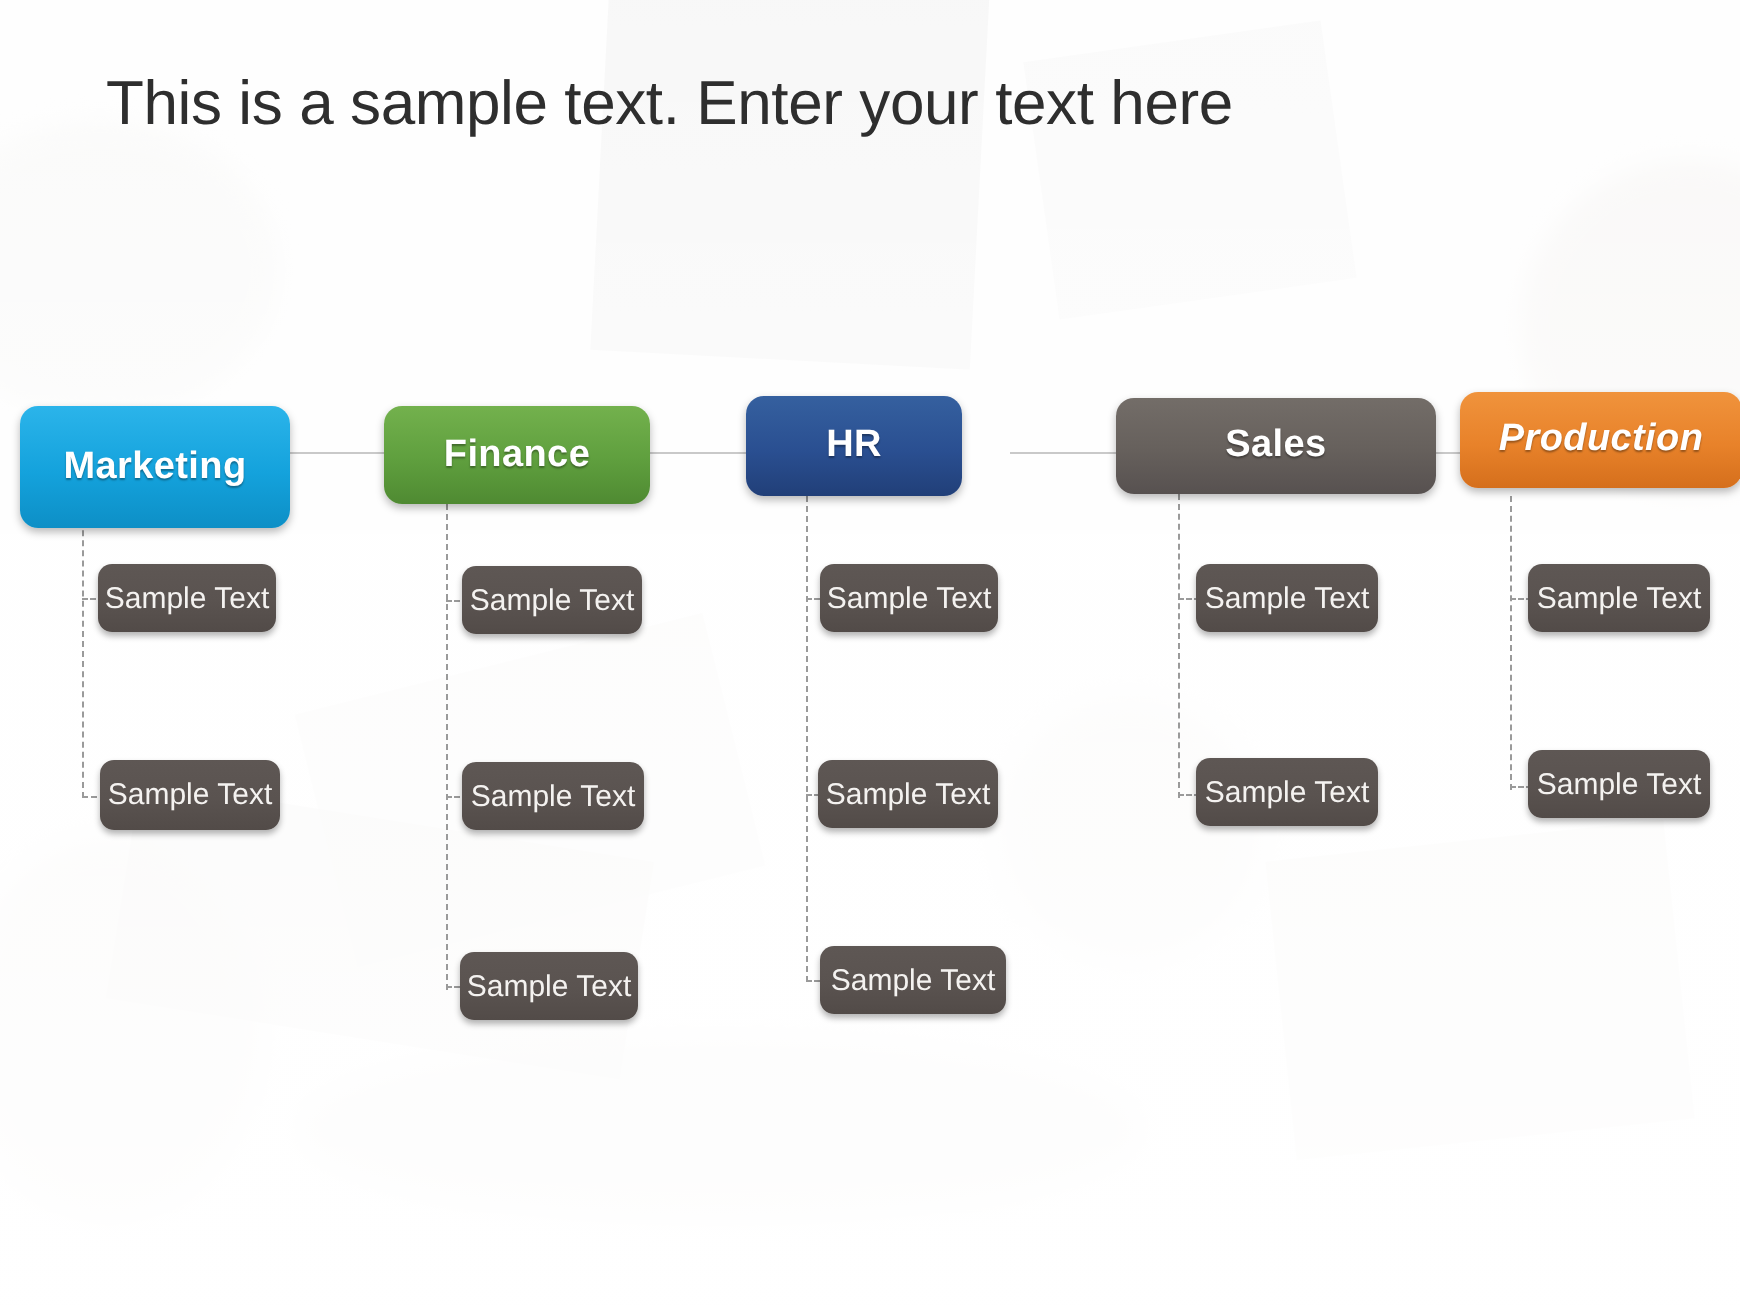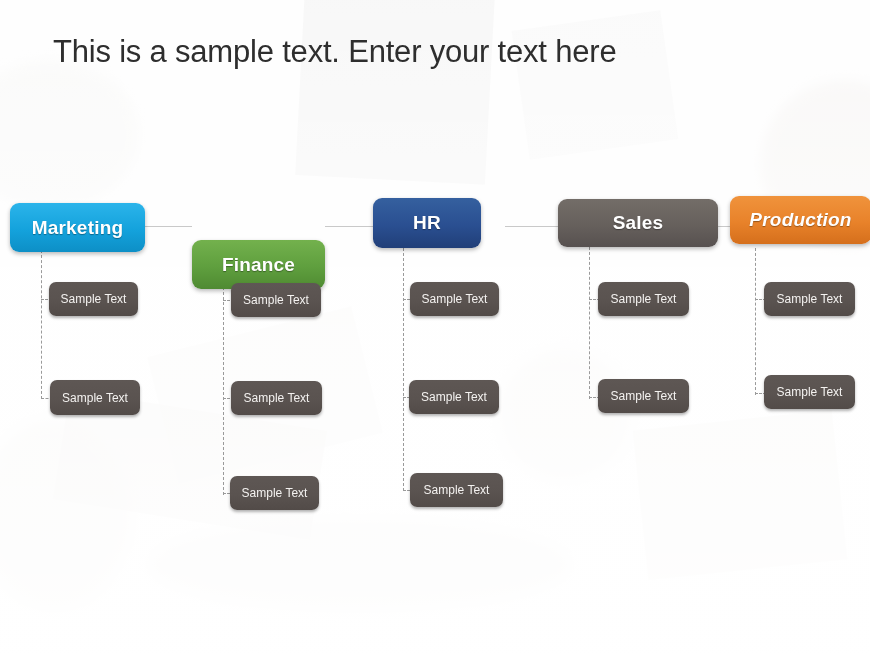--- a/index.html
+++ b/index.html
@@ -100,21 +100,21 @@
   }
 
   
   .sbox {
     position: absolute;
     border-radius: 7px;
     display: flex;
     align-items: center;
     justify-content: center;
     color: #f4f2f0;
-    font-size: 12px;
+    font-size: 15px;
     font-weight: 400;
     background: linear-gradient(to bottom, #5e5754 0%, #5a5350 55%, #524b48 100%);
     box-shadow: 0 2px 3px rgba(0,0,0,.3);
     z-index: 20;
   }
 </style>
 </head>
 <body>
 
 <div id="slide">
@@ -133,34 +133,34 @@
     <div class="bg-wash"></div>
   </div>
 
   <div class="slide-title">This is a sample text. Enter your text here</div>
 
   <div class="spine" style="left:145px;width:47px;"></div>
   <div class="spine" style="left:325px;width:48px;"></div>
   <div class="spine" style="left:505px;width:53px;"></div>
   <div class="spine" style="left:690px;width:40px;"></div>
 
-  <div class="hbox" style="left:10px;top:203px;width:135px;height:49px;background:linear-gradient(to bottom,#2bb4ea 0%,#14a2dc 55%,#0d8fc6 100%);">
+  <div class="hbox" style="left:10px;top:203px;width:135px;height:61px;background:linear-gradient(to bottom,#2bb4ea 0%,#14a2dc 55%,#0d8fc6 100%);">
     <span>Marketing</span>
   </div>
   <div class="vstem" style="left:41px;top:250px;height:149px;"></div>
   <div class="hstub" style="left:41px;top:299px;width:11px;"></div>
   <div class="hstub" style="left:41px;top:398px;width:12px;"></div>
   <div class="sbox" style="left:49px;top:282px;width:89px;height:34px;">
     <span>Sample Text</span>
   </div>
   <div class="sbox" style="left:50px;top:380px;width:90px;height:35px;">
     <span>Sample Text</span>
   </div>
 
-  <div class="hbox" style="left:192px;top:203px;width:133px;height:49px;background:linear-gradient(to bottom,#73b14d 0%,#5f9f3e 55%,#4f8a32 100%);margin-top:37px;">
+  <div class="hbox" style="left:192px;top:203px;width:133px;height:49px;background:linear-gradient(to bottom,#73b14d 0%,#5f9f3e 55%,#4f8a32 100%);">
     <span>Finance</span>
   </div>
   <div class="vstem" style="left:223px;top:252px;height:243px;"></div>
   <div class="hstub" style="left:223px;top:300px;width:11px;"></div>
   <div class="hstub" style="left:223px;top:398px;width:11px;"></div>
   <div class="hstub" style="left:223px;top:493px;width:11px;"></div>
   <div class="sbox" style="left:231px;top:283px;width:90px;height:34px;">
     <span>Sample Text</span>
   </div>
   <div class="sbox" style="left:231px;top:381px;width:91px;height:34px;">

